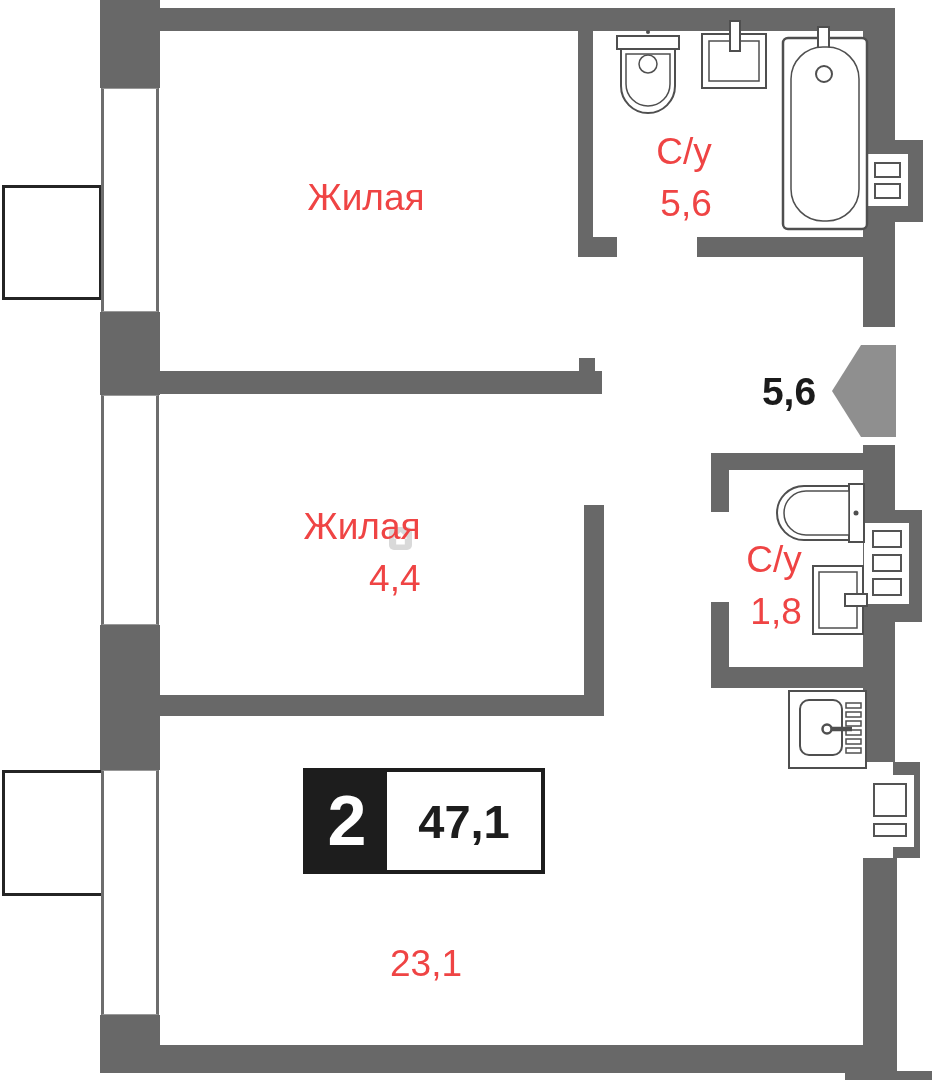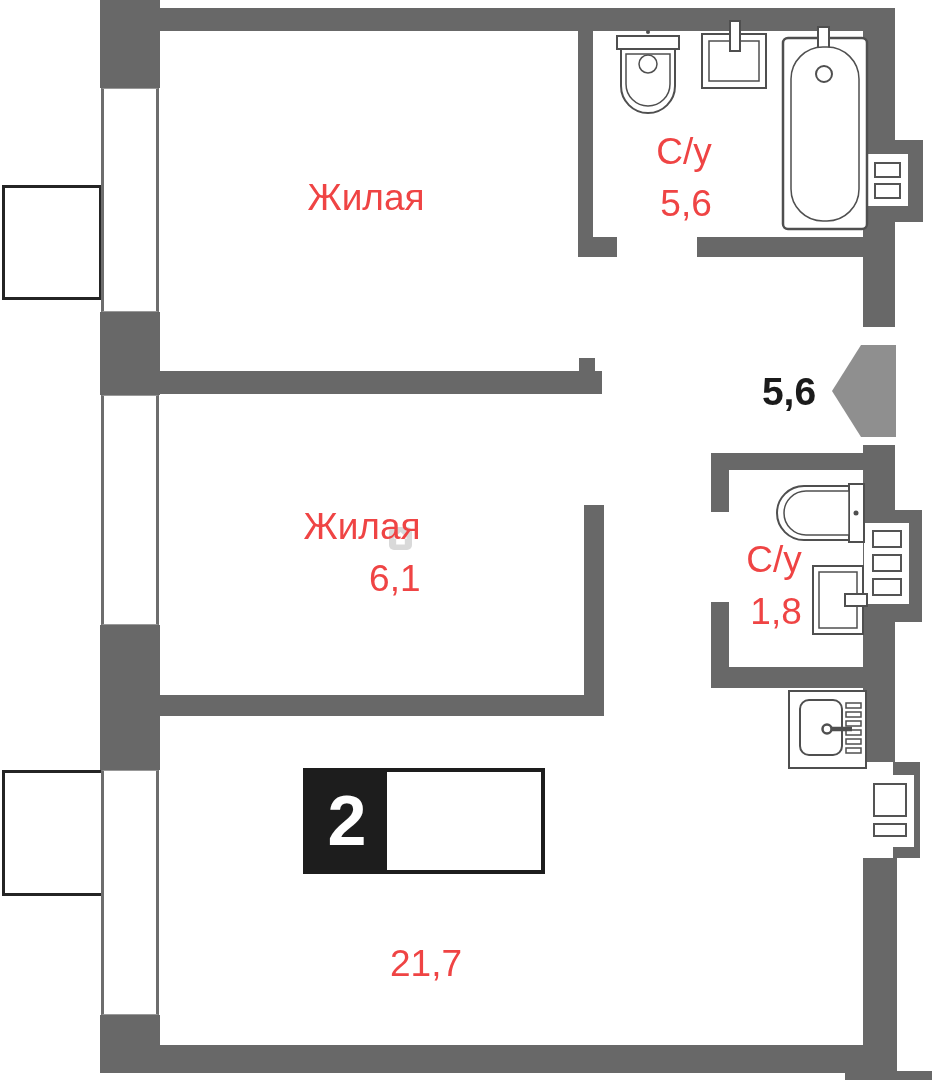--- a/index.html
+++ b/index.html
@@ -157,27 +157,28 @@
   <div class="room-label" style="left:366px;top:198px;">
     <div>Жилая</div>
   </div>
   <div class="room-label" style="left:684px;top:178px;">
     <div>С/у</div>
     <div>5,6</div>
   </div>
   <div class="hall-label" style="left:757px;top:392px;">5,6</div>
   <div class="room-label" style="left:362px;top:553px;">
     <div>Жилая</div>
-    <div>6,1</div>
+    <div>4,4</div>
   </div>
   <div class="room-label" style="left:774px;top:586px;">
     <div>С/у</div>
     <div>1,8</div>
   </div>
   <div class="room-label" style="left:426px;top:964px;">
-    <div>21,7</div>
+    <div>23,1</div>
   </div>
 
   <div class="badge">
     <div class="badge-black">2</div>
+    <div class="badge-white">47,1</div>
   </div>
 
 </div>
 
 </body></html>

